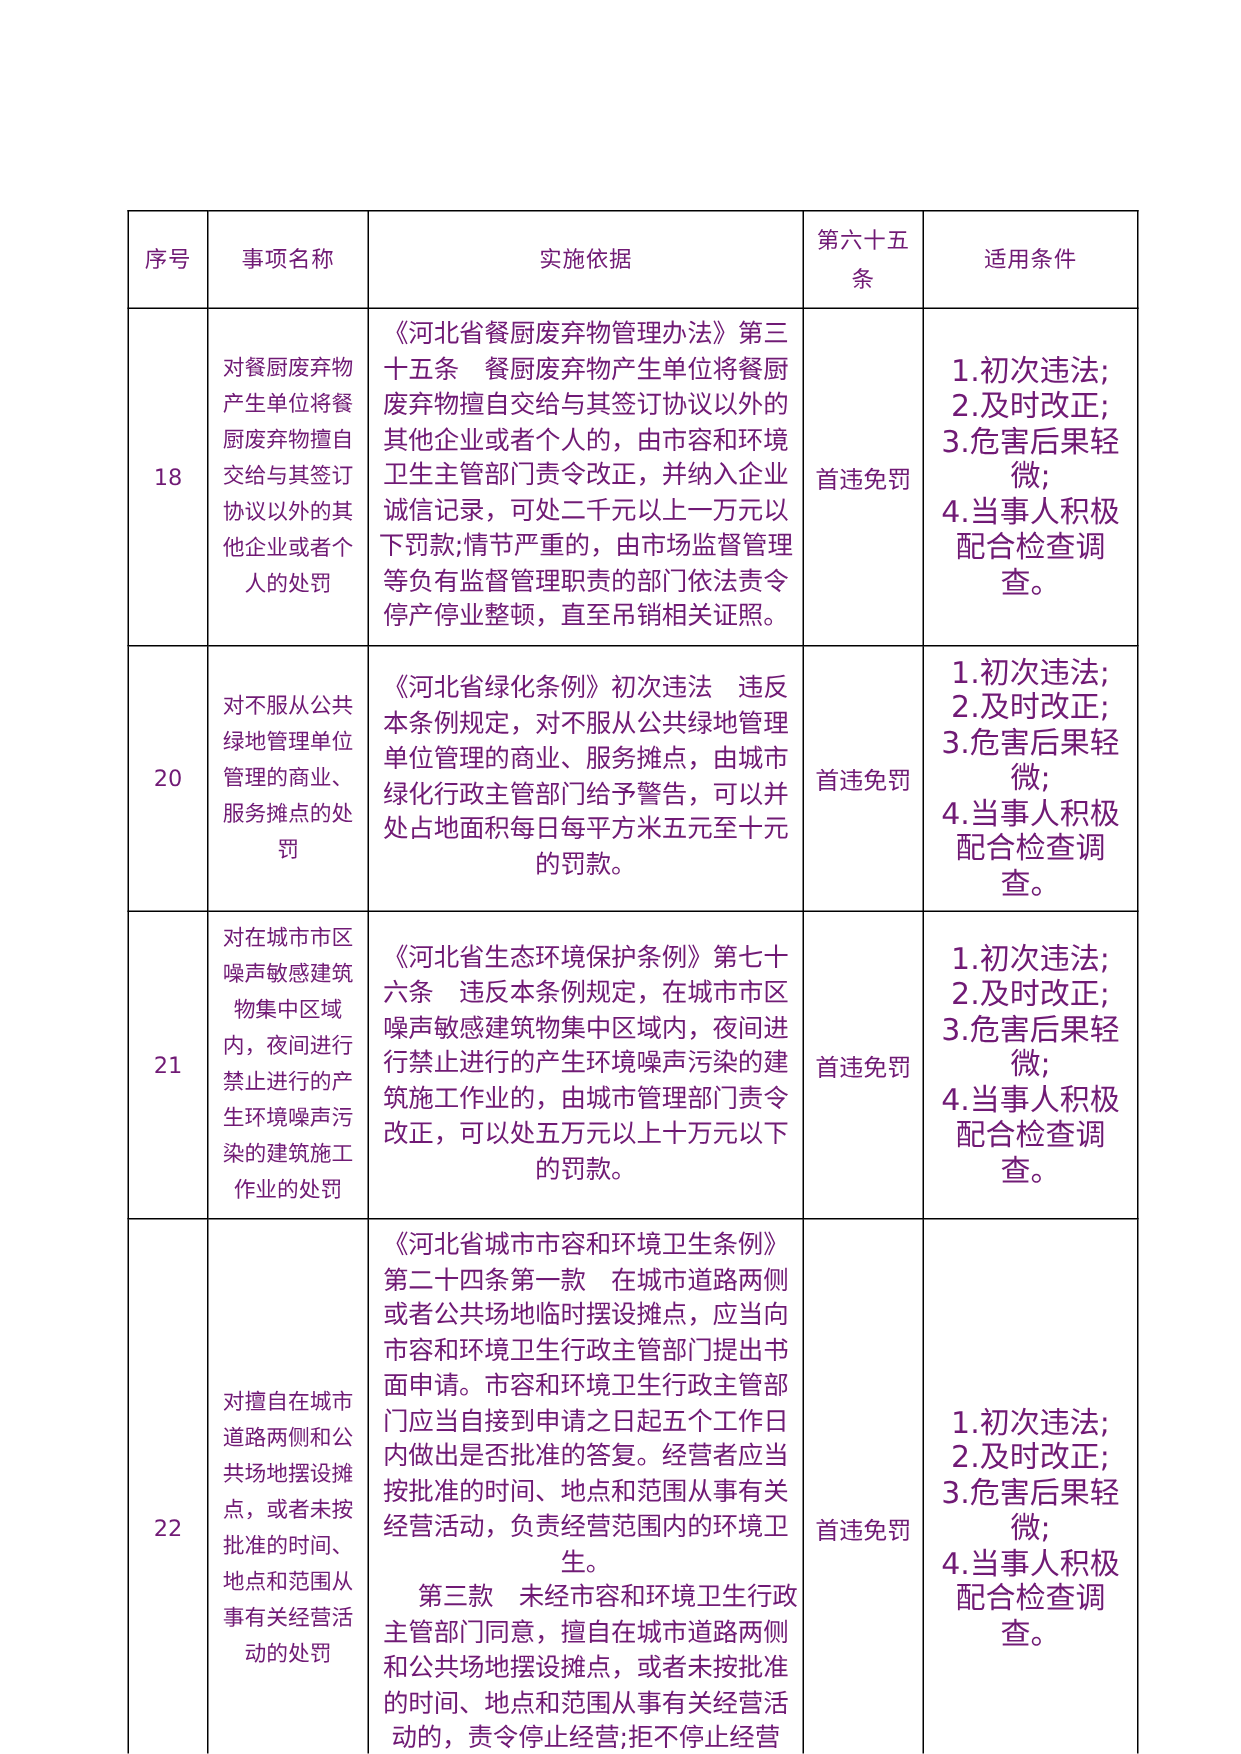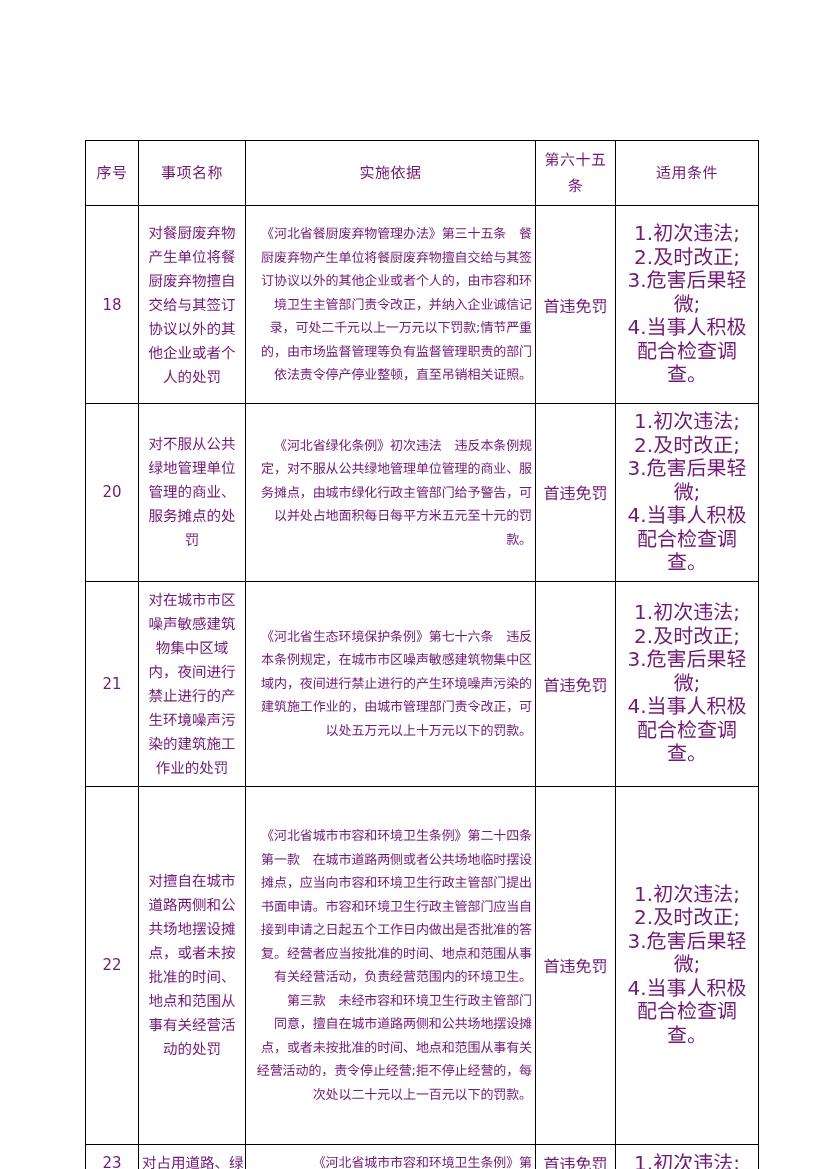--- a/index.html
+++ b/index.html
@@ -68,23 +68,23 @@
   }
   td.name {
     font-size: 14.5px;
     line-height: 24px;
     text-align: center;
     vertical-align: middle;
     letter-spacing: 0px;
     word-break: break-all;
   }
   td.basis {
-    font-size: 13px;
+    font-size: 17px;
     line-height: 23.5px;
-    text-align: right;
+    text-align: center;
     vertical-align: top;
     word-break: break-all;
     letter-spacing: -0.1px;
   }
   td.basis .para {
     margin: 0;
     text-indent: 0;
   }
   td.basis .para.indent {
     text-indent: 29px;

